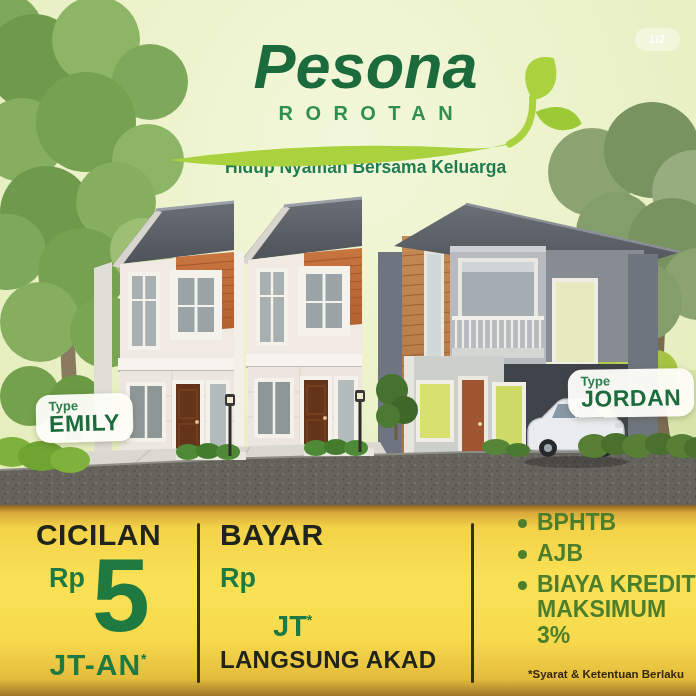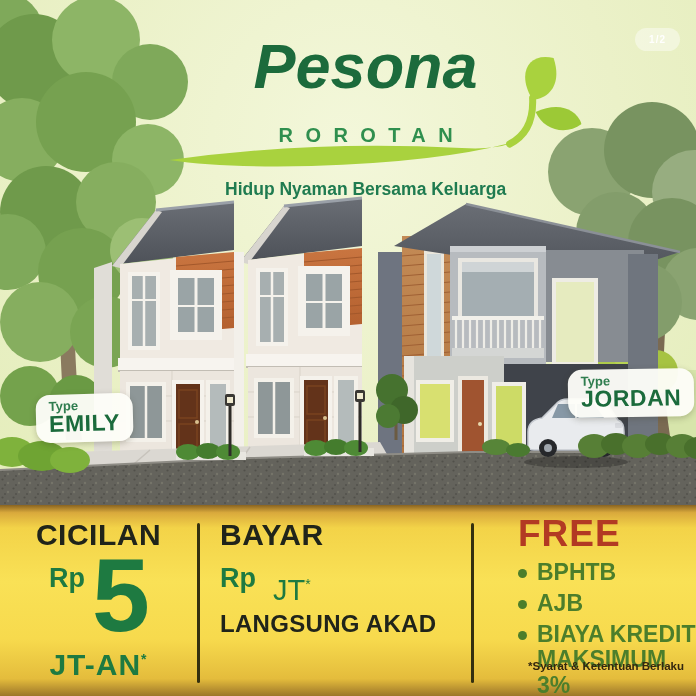--- a/index.html
+++ b/index.html
@@ -11,21 +11,21 @@
   .scene{position:absolute;top:0;left:0;}
   
   .pager{position:absolute;top:28px;right:16px;padding:6px 14px;border-radius:12px;
     background:rgba(255,255,255,0.42);color:rgba(255,255,255,0.95);
     font-size:10px;font-weight:bold;letter-spacing:1px;}
   
   .brand{position:absolute;top:34px;left:50%;transform:translateX(-46%);
     width:440px;text-align:center;}
   .brand-name{font-family:Liberation Sans, sans-serif;font-style:italic;font-weight:bold;
     font-size:63px;line-height:1.04;color:#1c6b3c;}
-  .brand-sub{margin-top:24px;font-size:20px;font-weight:bold;color:#2f8f4e;
+  .brand-sub{margin-top:2px;font-size:20px;font-weight:bold;color:#2f8f4e;
     letter-spacing:.62em;padding-left:.62em;}
   .flourish{position:absolute;left:16px;top:22px;width:420px;height:120px;pointer-events:none;}
   .tagline{margin-top:32px;font-size:17.5px;font-weight:600;color:#1f7b50;}
   
   .type-badge{position:absolute;background:rgba(253,253,248,0.96);border-radius:14px;
     padding:5px 13px 6px;box-shadow:0 2px 6px rgba(60,60,40,.28);line-height:1.02;}
   .type-badge .t-word{display:block;font-size:13px;font-weight:700;color:#2f7d4f;}
   .type-badge .t-name{display:block;font-size:23px;font-weight:800;color:#1b6b3c;letter-spacing:.5px;}
   .badge-emily{left:36px;top:394px;transform:rotate(-1.5deg);}
   .badge-jordan{right:2px;top:369px;transform:rotate(-1deg);}
@@ -37,29 +37,29 @@
   .col-cicilan{width:197px;text-align:center;}
   .col-bayar{width:271px;padding-left:20px;}
   .col-free{flex:1;padding-left:44px;}
   .vline{width:3px;height:160px;margin-top:18px;background:#34300f;border-radius:2px;}
   .block-title{margin-top:13px;font-size:30px;font-weight:800;color:#20241a;letter-spacing:.5px;}
   .amount-row{display:flex;justify-content:center;align-items:flex-start;margin-top:-2px;}
   .col-bayar .amount-row{justify-content:flex-start;}
   .rp{font-size:27px;font-weight:800;color:#1e7a41;margin-top:13px;margin-right:7px;}
   .big-num{font-size:104px;font-weight:800;color:#1e7a41;line-height:.88;letter-spacing:-2px;}
   .unit-line{font-size:30px;font-weight:800;color:#1e7a41;letter-spacing:1px;margin-top:6px;}
-  .unit-side{margin-left:10px;margin-top:24px;font-size:29px;font-weight:400;color:#1e7a41;}
+  .unit-side{margin-left:10px;margin-top:60px;font-size:29px;font-weight:700;color:#1e7a41;}
   sup.mark{font-size:14px;vertical-align:super;}
   .sub-dark{font-size:24px;font-weight:800;color:#20241a;margin-top:3px;letter-spacing:.3px;}
   .free-title{margin-top:8px;font-size:37px;font-weight:800;color:#b23a23;letter-spacing:1px;}
   .free-list{list-style:none;margin:4px 0 0;padding:0;}
   .free-list li{display:flex;align-items:flex-start;margin:5px 0;}
   .bullet{width:9px;height:9px;border-radius:50%;background:#4c7e2b;margin:9px 10px 0 0;flex:none;}
   .free-item{font-size:23px;font-weight:800;color:#4c7e2b;line-height:1.12;max-width:182px;}
-  .terms{position:absolute;right:12px;bottom:24px;font-size:11.5px;font-weight:700;color:#33270f;}
+  .terms{position:absolute;right:12px;bottom:16px;font-size:11.5px;font-weight:700;color:#33270f;}
 </style>
 </head>
 <body>
 
 <div class="poster">
 
   <div class="hero">
 
     <svg class="scene" width="696" height="505" viewBox="0 0 696 505">
       <defs>
@@ -301,21 +301,20 @@
       <div class="amount-row">
         <span class="rp">Rp</span>
         <span class="unit-side"><span>JT</span><sup class="mark">*</sup></span>
       </div>
       <div class="sub-dark">LANGSUNG AKAD</div>
     </div>
 
     <div class="vline"></div>
 
     <div class="col col-free">
-      <div class="free-title">FREE</div>
       <ul class="free-list">
         <li>
           <span class="bullet"></span>
           <span class="free-item">BPHTB</span>
         </li>
         <li>
           <span class="bullet"></span>
           <span class="free-item">AJB</span>
         </li>
         <li>

